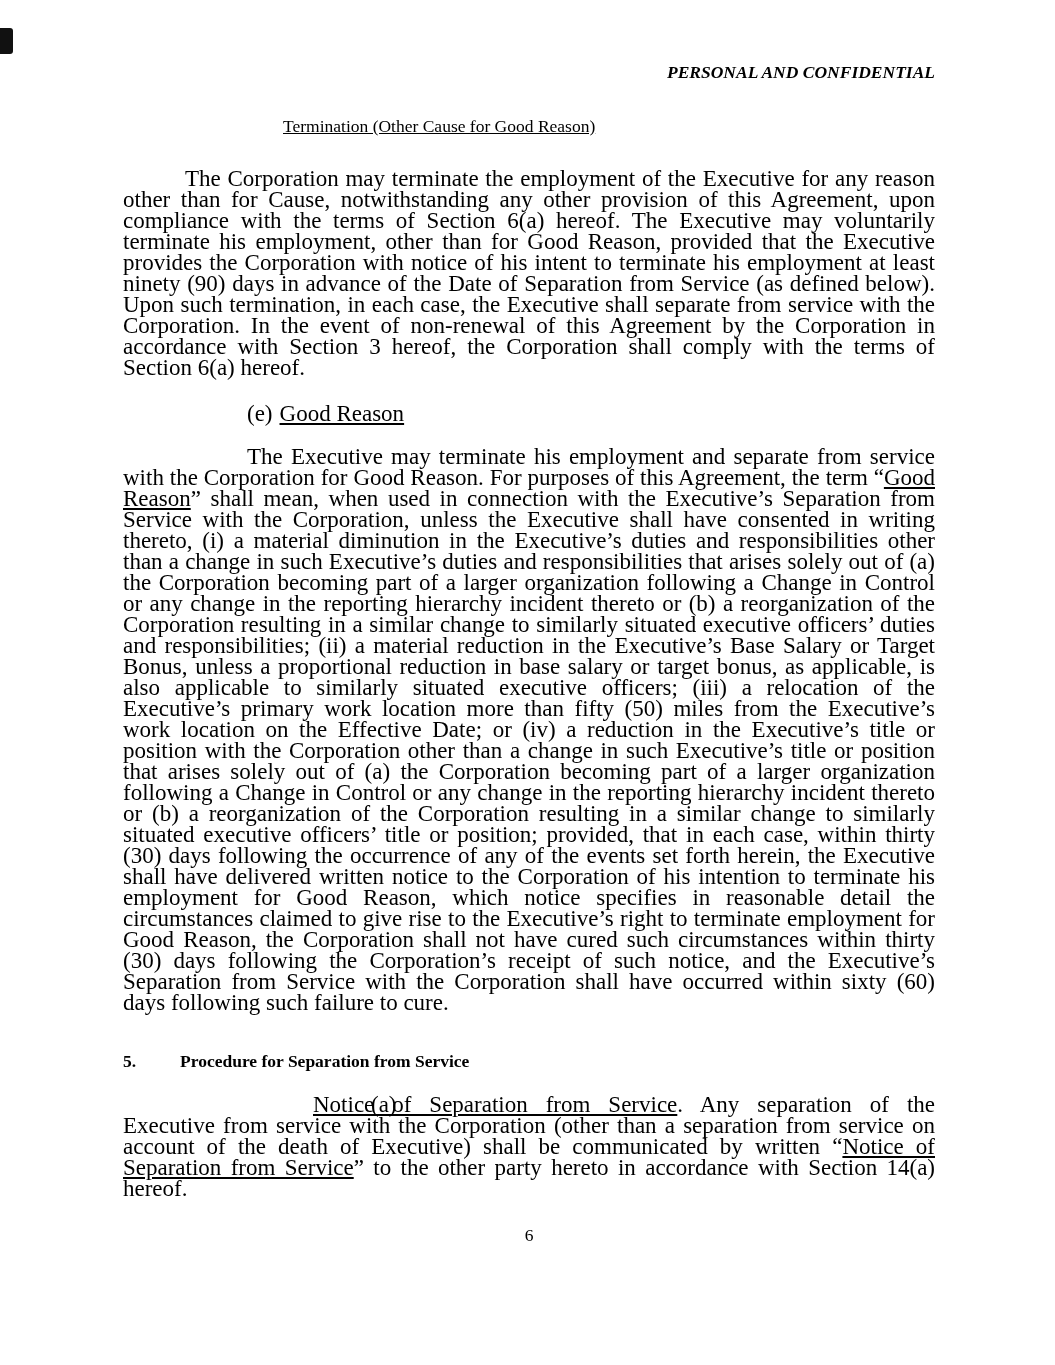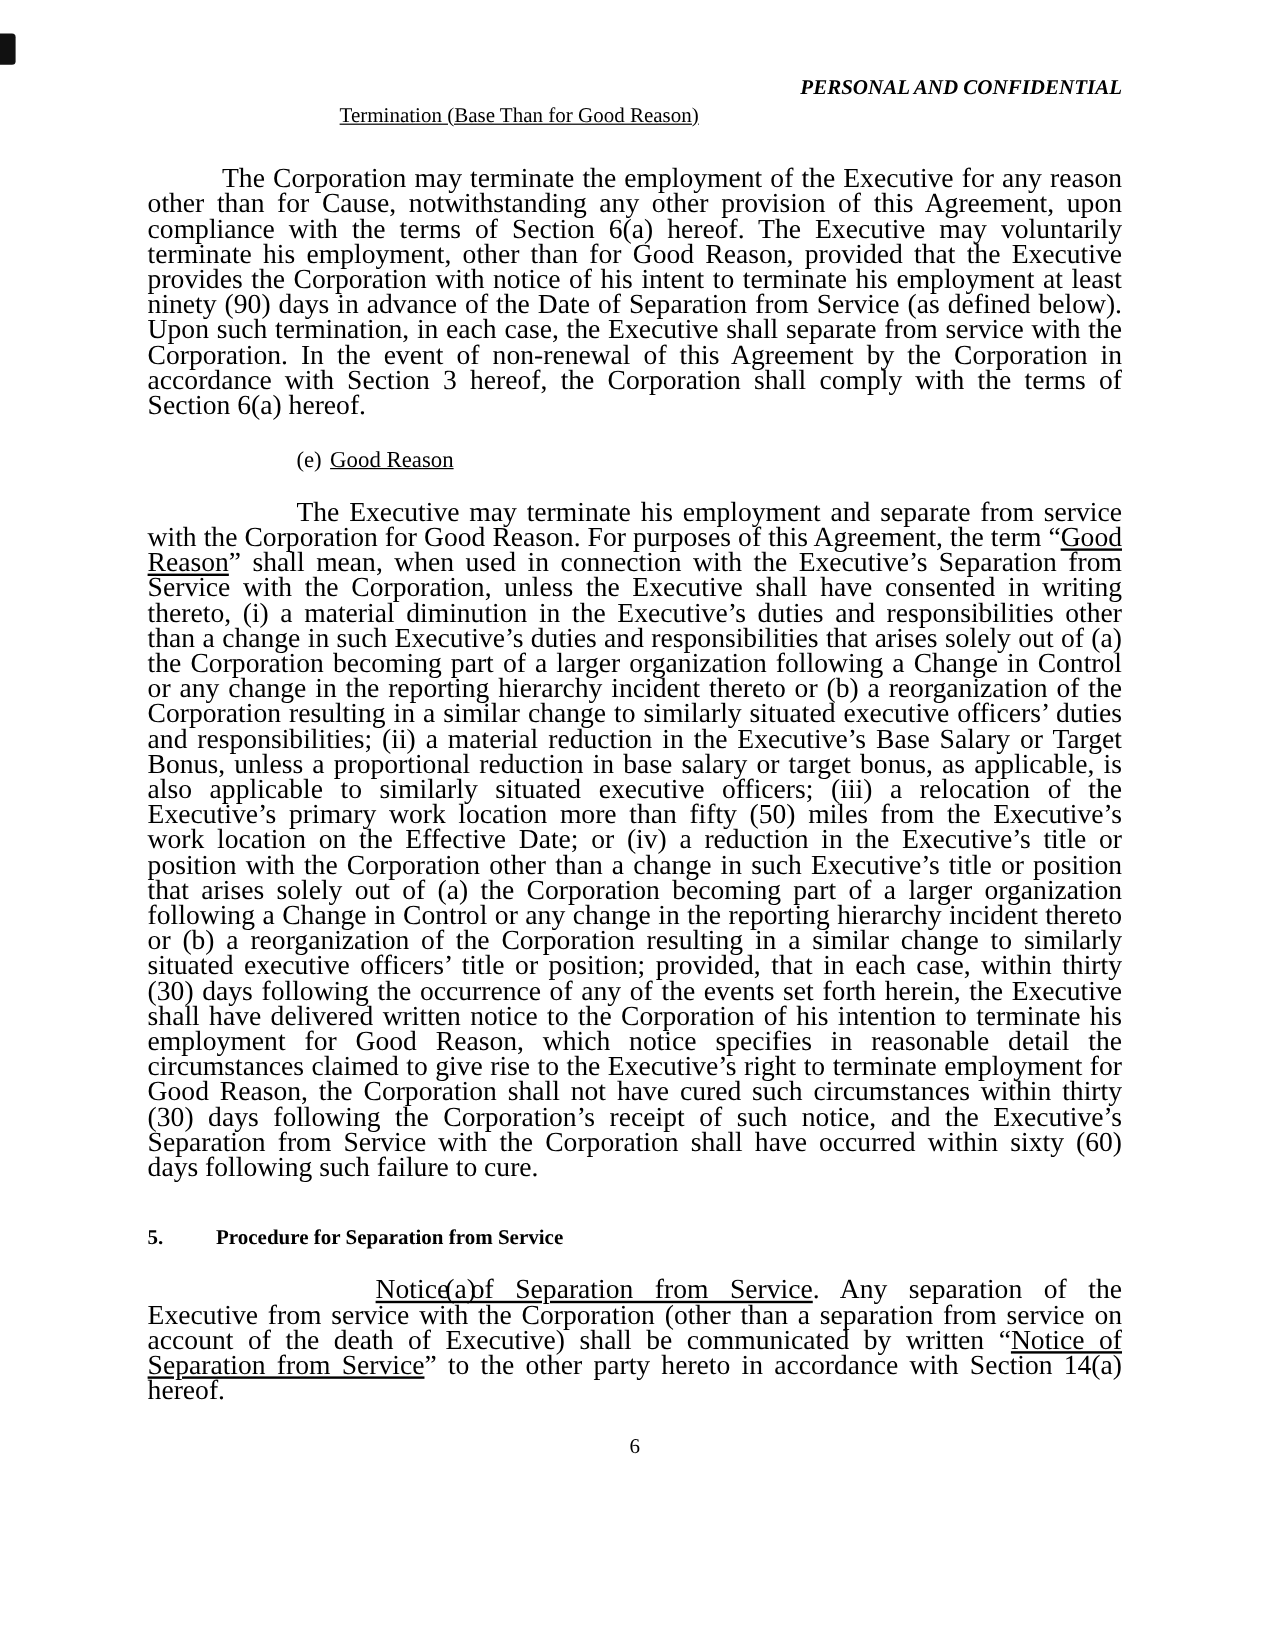--- a/index.html
+++ b/index.html
@@ -28,41 +28,42 @@
     height: 26px;
     background: #111111;
     border-radius: 0 3px 3px 0;
   }
   .conf-header {
     text-align: right;
     font-weight: bold;
     font-style: italic;
     font-size: 17.5px;
     line-height: 24px;
+    margin-bottom: 30px;
   }
   .heading-termination {
     margin-left: 160px;
     font-size: 17.5px;
     line-height: 25px;
     margin-bottom: 29px;
   }
   .underline {
     text-decoration: underline;
   }
   p.para {
     font-size: 23px;
     line-height: 21px;
     text-align: justify;
     margin: 0 0 24px 0;
   }
   p.indent1 { text-indent: 62px; }
   p.indent2 { text-indent: 124px; }
   .heading-e {
     margin-left: 124px;
-    font-size: 19px;
+    font-size: 23px;
     line-height: 24px;
     margin-bottom: 20px;
   }
   .heading-e .e-label { margin-right: 7px; }
   .section5 {
     font-weight: bold;
     font-size: 17.5px;
     line-height: 24px;
     margin: 36px 0 21px 0;
   }
@@ -84,21 +85,21 @@
 </head>
 <body>
 
 <div class="scan-artifact"></div>
 
 <div class="page">
 
   <div class="conf-header">PERSONAL AND CONFIDENTIAL</div>
 
   <div class="heading-termination">
-    <span class="underline">Termination (Base Than for Good Reason)</span>
+    <span class="underline">Termination (Other Cause for Good Reason)</span>
   </div>
 
   <p class="para indent1">The Corporation may terminate the employment of the Executive for any reason other than for Cause, notwithstanding any other provision of this Agreement, upon compliance with the terms of Section 6(a) hereof.  The Executive may voluntarily terminate his employment, other than for Good Reason, provided that the Executive provides the Corporation with notice of his intent to terminate his employment at least ninety (90) days in advance of the Date of Separation from Service (as defined below).  Upon such termination, in each case, the Executive shall separate from service with the Corporation.   In the event of non-renewal of this Agreement by the Corporation in accordance with Section 3 hereof, the Corporation shall comply with the terms of Section 6(a) hereof.</p>
 
   <div class="heading-e">
     <span class="e-label">(e)</span><span class="underline">Good Reason</span>
   </div>
 
   <p class="para indent2"><span>The Executive may terminate his employment and separate from service with the Corporation for Good Reason.  For purposes of this Agreement, the term “</span><span class="underline">Good Reason</span><span>” shall mean, when used in connection with the Executive’s Separation from Service with the Corporation, unless the Executive shall have consented in writing thereto, (i) a material diminution in the Executive’s duties and responsibilities other than a change in such Executive’s duties and responsibilities that arises solely out of (a) the Corporation becoming part of a larger organization following a Change in Control or any change in the reporting hierarchy incident thereto or (b) a reorganization of the Corporation resulting in a similar change to similarly situated executive officers’ duties and responsibilities; (ii) a material reduction in the Executive’s Base Salary or Target Bonus, unless a proportional reduction in base salary or target bonus, as applicable, is also applicable to similarly situated executive officers; (iii) a relocation of the Executive’s primary work location more than fifty (50) miles from the Executive’s work location on the Effective Date; or (iv) a reduction in the Executive’s title or position with the Corporation other than a change in such Executive’s title or position that arises solely out of (a) the Corporation becoming part of a larger organization following a Change in Control or any change in the reporting hierarchy incident thereto or (b) a reorganization of the Corporation resulting in a similar change to similarly situated executive officers’ title or position; provided, that in each case, within thirty (30) days following the occurrence of any of the events set forth herein, the Executive shall have delivered written notice to the Corporation of his intention to terminate his employment for Good Reason, which notice specifies in reasonable detail the circumstances claimed to give rise to the Executive’s right to terminate employment for Good Reason, the Corporation shall not have cured such circumstances within thirty (30) days following the Corporation’s receipt of such notice, and the Executive’s Separation from Service with the Corporation shall have occurred within sixty (60) days following such failure to cure.</span></p>
 

